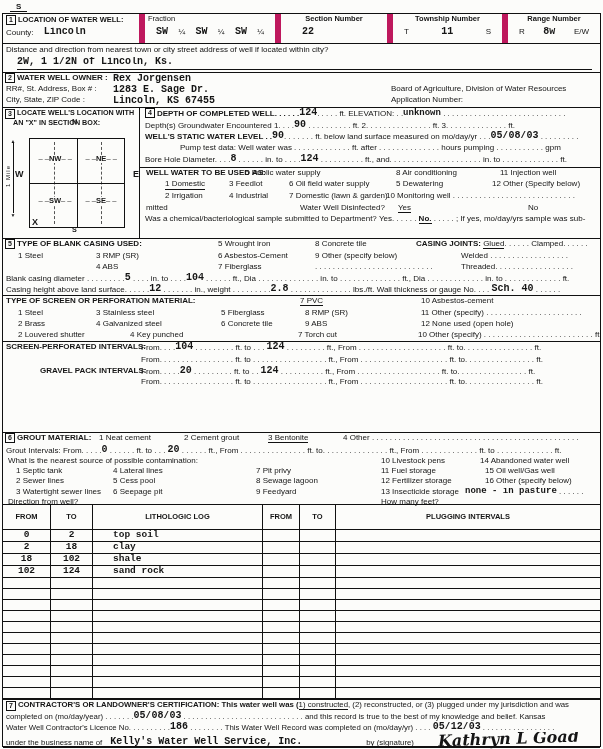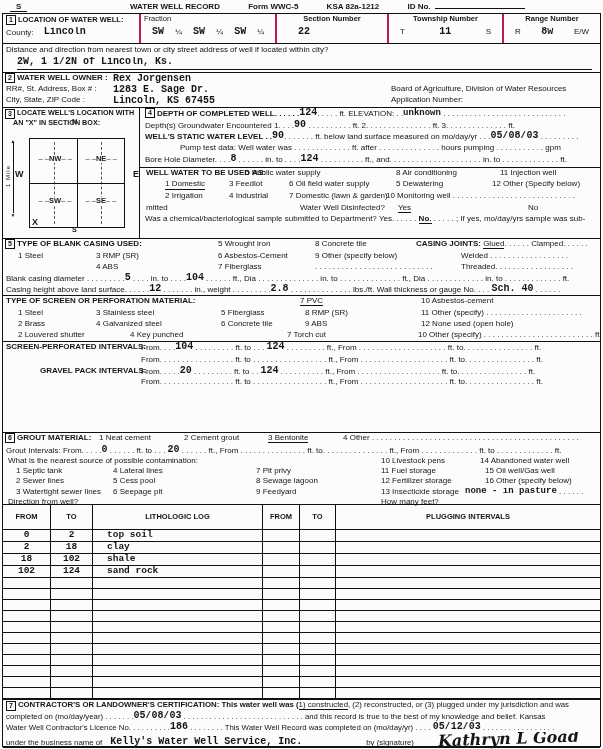--- a/index.html
+++ b/index.html
@@ -19,21 +19,21 @@
   .topline .s{position:absolute;left:10px;top:2px;font-weight:bold;border-bottom:1px solid #111;padding:0 6px;}
   .topline .mid{position:absolute;left:130px;top:2px;}
   .topline .mid span{margin-right:26px;font-weight:bold;}
   .topline .idblank{display:inline-block;width:90px;border-bottom:1px solid #111;}
 
   .formbox{position:absolute;left:2px;right:2px;top:13px;bottom:2px;border:1.6px solid #111;}
 
   
   .sec1{border-bottom:1.6px solid #111;}
   .s1grid{display:grid;grid-template-columns:136px 136px 112px 115px auto;}
-  .s1c{border-left:2px solid #be185d;padding:1px 3px;position:relative;}
+  .s1c{border-left:6px solid #be185d;padding:1px 3px;position:relative;}
   .s1c.first{border-left:none;}
   .s1top{height:12px;}
   .s1val{height:15px;}
   .s1lbl{font-size:7.5px;}
   .ctr{text-align:center;font-weight:bold;}
   .s1-tr{display:flex;justify-content:space-between;padding:0 8px;}
   .dist{border-top:1px solid #111;padding:1px 3px;height:11px;}
   .distval{height:14px;padding:0 3px 1px 14px;border-top:none;}
   .distval .fill{display:inline-block;border-bottom:1.5px solid #111;width:575px;}
 
@@ -77,21 +77,21 @@
   .sec6{border-bottom:1.6px solid #111;height:71px;}
   .sec6 .line{height:10.2px;padding-left:3px;}
 
   
   table.litho{border-collapse:collapse;width:100%;table-layout:fixed;}
   table.litho th{border:1px solid #111;border-top:none;font-size:7.5px;height:24px;padding:0;}
   table.litho td{border:1px solid #111;height:10px;padding:0;font-family:"Liberation Mono","DejaVu Sans Mono",monospace;font-weight:700;font-size:9.5px;overflow:hidden;white-space:nowrap;}
   table.litho .w0{width:47px;} table.litho .w1{width:41px;} table.litho .w2{width:169px;}
   table.litho .w3{width:36px;} table.litho .w4{width:35px;} table.litho .w5{width:auto;}
   table.litho td.c0,table.litho td.c1,table.litho td.c3,table.litho td.c4{text-align:center;}
-  table.litho td.c2{padding-left:14px;}
+  table.litho td.c2{padding-left:20px;}
   table.litho td.c5{padding-left:8px;}
   table.litho tr td:first-child{border-left:none;} table.litho tr td:last-child{border-right:none;}
   table.litho th:first-child{border-left:none;} table.litho th:last-child{border-right:none;}
 
   
   .sec7{border-top:1.4px solid #111;height:47px;}
   .sec7 .cline{height:10.5px;padding:0 3px;white-space:nowrap;overflow:hidden;font-size:7.8px;}
   .sec7 .l4{height:16px;display:flex;align-items:flex-end;padding-bottom:1px;}
   .sig{font-family:"DejaVu Serif",serif;font-style:italic;font-weight:bold;font-size:16px;transform:rotate(-2deg);display:inline-block;margin-left:24px;}
   .biz{margin:0 10px 0 8px;}
@@ -101,26 +101,20 @@
   .instr .em{font-weight:bold;font-style:italic;text-decoration:underline;}
   .instr .u{text-decoration:underline;font-weight:bold;}
 </style>
 </head>
 <body>
 
 <div class="page">
 
   <div class="topline">
     <span class="s">S</span>
-    <span class="mid">
-      <span>WATER WELL RECORD</span>
-      <span>Form WWC-5</span>
-      <span>KSA 82a-1212</span>
-      <span style="margin-right:4px;">ID No.</span><span class="idblank"></span>
-    </span>
   </div>
 
   <div class="formbox">
 
     <div class="sec1">
       <div class="s1grid">
         <div class="s1c first">
           <div class="s1top nw"><span class="badge">1</span><span class="b s1lbl">LOCATION OF WATER WELL:</span></div>
           <div class="s1val nw"><span>County:</span> <span class="tw" style="margin-left:8px;">Lincoln</span></div>
         </div>
@@ -281,21 +275,21 @@
           <span class="opt" style="left:15px;">2 Brass</span>
           <span class="opt" style="left:93px;">4 Galvanized steel</span>
           <span class="opt" style="left:218px;">6 Concrete tile</span>
           <span class="opt" style="left:302px;">9 ABS</span>
           <span class="opt" style="left:418px;">12 None used (open hole)</span>
         </div>
 
       <div class="line">
           <span class="opt" style="left:15px;">2 Louvered shutter</span>
           <span class="opt" style="left:127px;">4 Key punched</span>
-          <span class="opt" style="left:284px;text-align:right;">7 Torch cut</span>
+          <span class="opt" style="left:295px;text-align:right;">7 Torch cut</span>
           <span class="opt" style="left:415px;">10 Other (specify) . . . . . . . . . . . . . . . . . . . . . . . . . ft.</span>
         </div>
 
       <div class="line nw rule-t" style="height:11.5px;padding-top:1px;">
           <span class="opt b" style="left:3px;">SCREEN-PERFORATED INTERVALS:</span>
           <span class="opt" style="left:138px;"><span>From. . . .</span><span class="tw">104</span><span> . . . . . . . . . ft. to . . . </span><span class="tw">124</span><span> . . . . . . . . . ft., From . . . . . . . . . . . . . . . . . . . . ft. to. . . . . . . . . . . . . . . . ft.</span></span>
         </div>
       <div class="line nw">
           <span class="opt" style="left:138px;">From. . . . . . . . . . . . . . . . . ft. to . . . . . . . . . . . . . . . . . ft., From . . . . . . . . . . . . . . . . . . . . ft. to. . . . . . . . . . . . . . . . ft.</span>
         </div>

